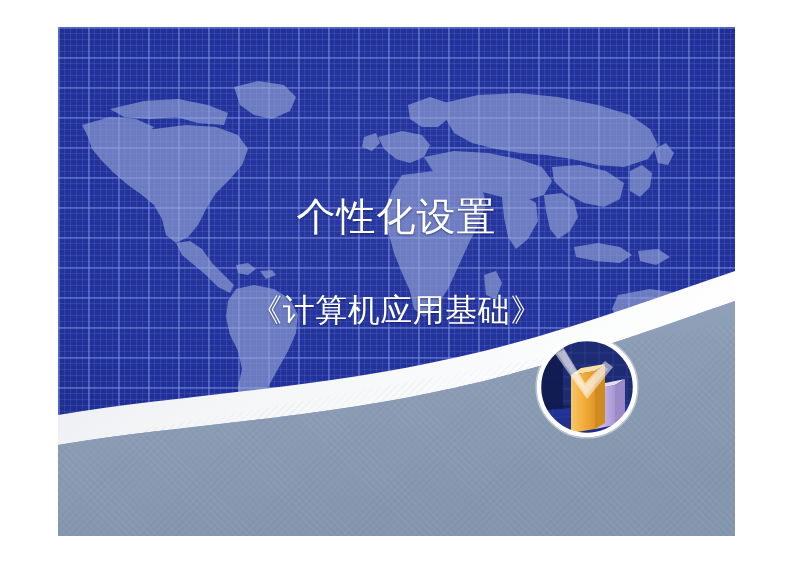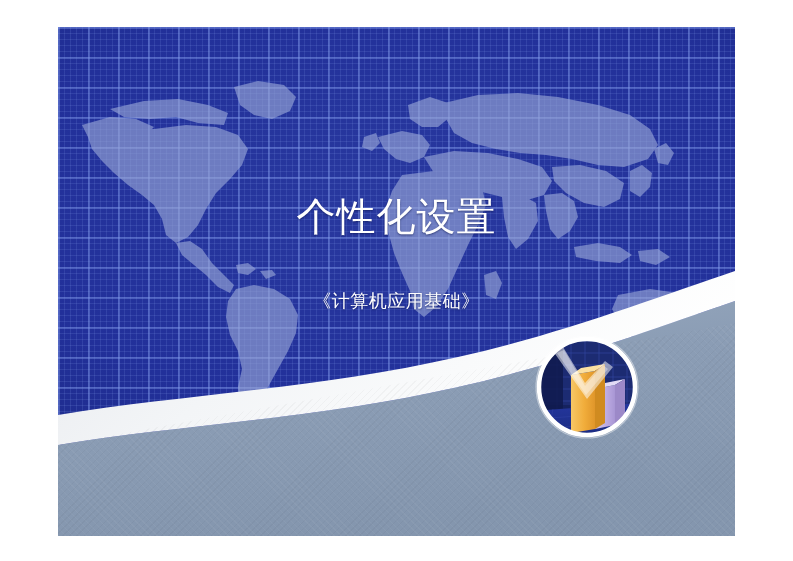--- a/index.html
+++ b/index.html
@@ -118,21 +118,21 @@
     letter-spacing: 1px;
     color: #ffffff;
     font-weight: 400;
     text-shadow: 0 1px 2px rgba(10,18,70,0.55);
   }
   .slide-subtitle {
     position: absolute;
     left: 0; top: 262px;
     width: 677px;
     text-align: center;
-    font-size: 18px;
+    font-size: 32px;
     line-height: 1.32;
     letter-spacing: 0.5px;
     color: #ffffff;
     font-weight: 400;
     text-shadow: 0 1px 2px rgba(10,18,70,0.55);
   }
   .subtitle-line { display: block; }
 </style>
 </head>
 <body>

